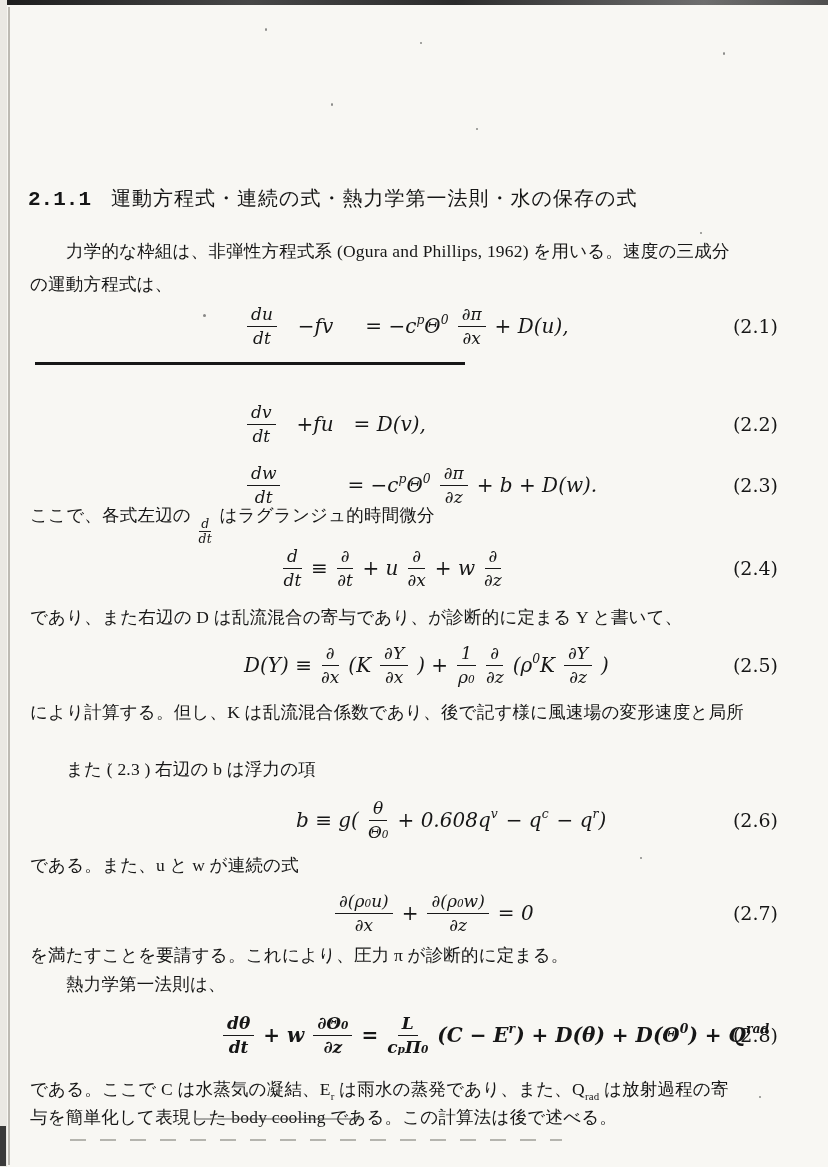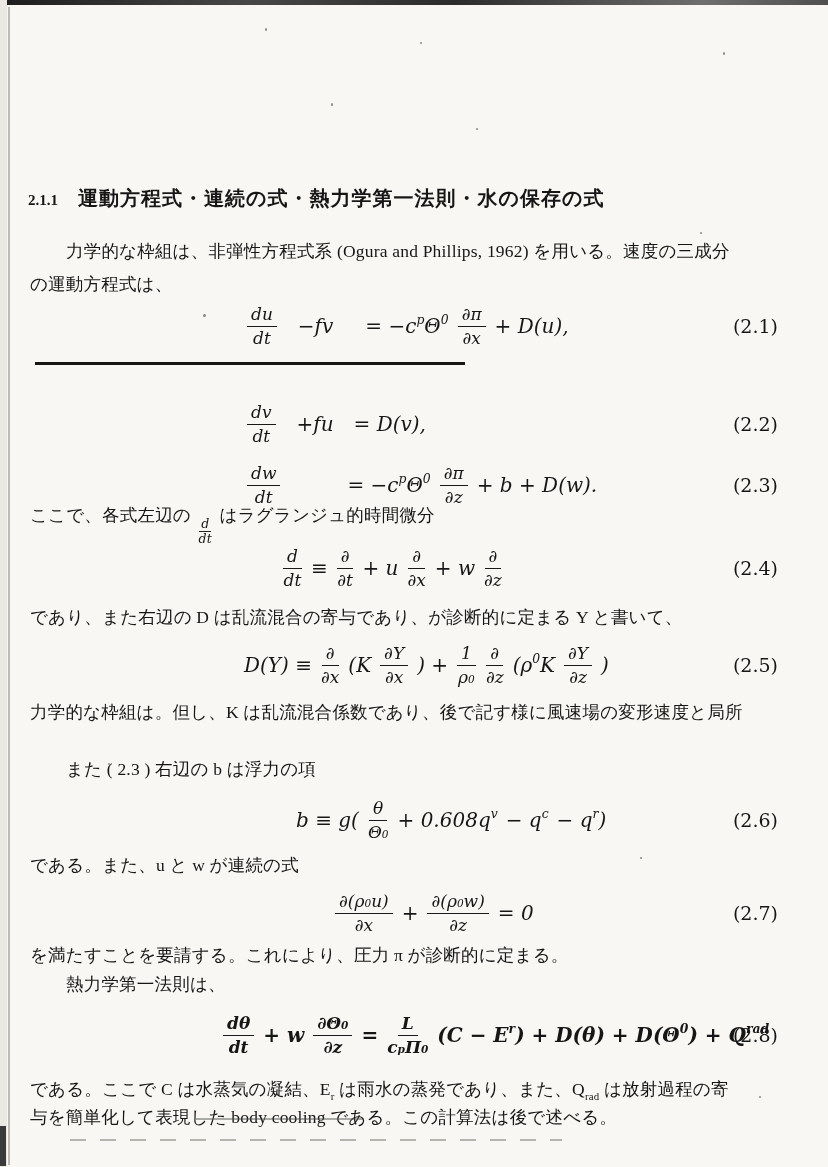--- a/index.html
+++ b/index.html
@@ -11,22 +11,22 @@
   .left-strip{position:absolute;top:0;left:0;width:7px;height:100%;background:#eae8e3;}
   .left-line{position:absolute;top:7px;left:8px;width:2px;height:1158px;background:#bdbab3;}
   .corner-mark{position:absolute;left:0;top:1126px;width:6px;height:40px;background:#3a3a3a;}
   .rule{position:absolute;background:#171717;}
   .bottom-dash{position:absolute;top:1139px;left:70px;width:492px;height:2px;opacity:.55;
                background:repeating-linear-gradient(90deg,#7e7e76 0 16px,rgba(0,0,0,0) 16px 30px);}
   .strike{position:absolute;top:1118px;left:196px;width:168px;height:1.5px;background:#4a4a4a;opacity:.45;}
   .speck{position:absolute;background:#3c3c3c;border-radius:50%;opacity:.6;}
   
   .heading{position:absolute;top:185px;left:28px;display:flex;gap:20px;align-items:baseline;}
-  .h-num{font-family:Liberation Serif, serif;font-weight:bold;font-size:15px;}
-  .h-title{font-family:"DejaVu Sans","Liberation Sans",sans-serif;font-weight:bold;font-size:20px;letter-spacing:1px;}
+  .h-num{font-family:Liberation Mono, monospace;font-weight:bold;font-size:21px;}
+  .h-title{font-family:"DejaVu Sans","Liberation Sans",sans-serif;font-weight:normal;font-size:20px;letter-spacing:1px;}
   
   .jp{position:absolute;left:30px;right:34px;font-size:17.5px;line-height:27px;letter-spacing:.2px;}
   .indent{text-indent:36px;}
   
   .eq-row{position:absolute;left:30px;right:0;display:flex;align-items:center;}
   .eq-content{display:flex;align-items:center;font-family:"DejaVu Serif",serif;
               font-style:italic;font-size:20px;white-space:nowrap;}
   .eq-content.bold{font-weight:bold;}
   .term{margin:0 4px;display:inline-flex;align-items:flex-start;}
   .frac{display:inline-flex;flex-direction:column;align-items:center;text-align:center;
@@ -222,21 +222,21 @@
           <span class="fnum">∂Y</span>
           <span class="fden">∂z</span>
         </span>
       <span class="term">
           <span>)</span>
         </span>
     </div>
     <div class="eq-no">(2.5)</div>
   </div>
 
-  <div class="jp" style="top:699px">力学的な枠組は。但し、K は乱流混合係数であり、後で記す様に風速場の変形速度と局所</div>
+  <div class="jp" style="top:699px">により計算する。但し、K は乱流混合係数であり、後で記す様に風速場の変形速度と局所</div>
   <div class="jp indent" style="top:756px">また ( 2.3 ) 右辺の b は浮力の項</div>
 
   <div class="eq-row" style="top:792px;height:56px">
     <div class="eq-content" style="margin-left:262px">
       <span class="term">
           <span>b ≡ g(</span>
         </span>
       <span class="frac">
           <span class="fnum">θ</span>
           <span class="fden">

